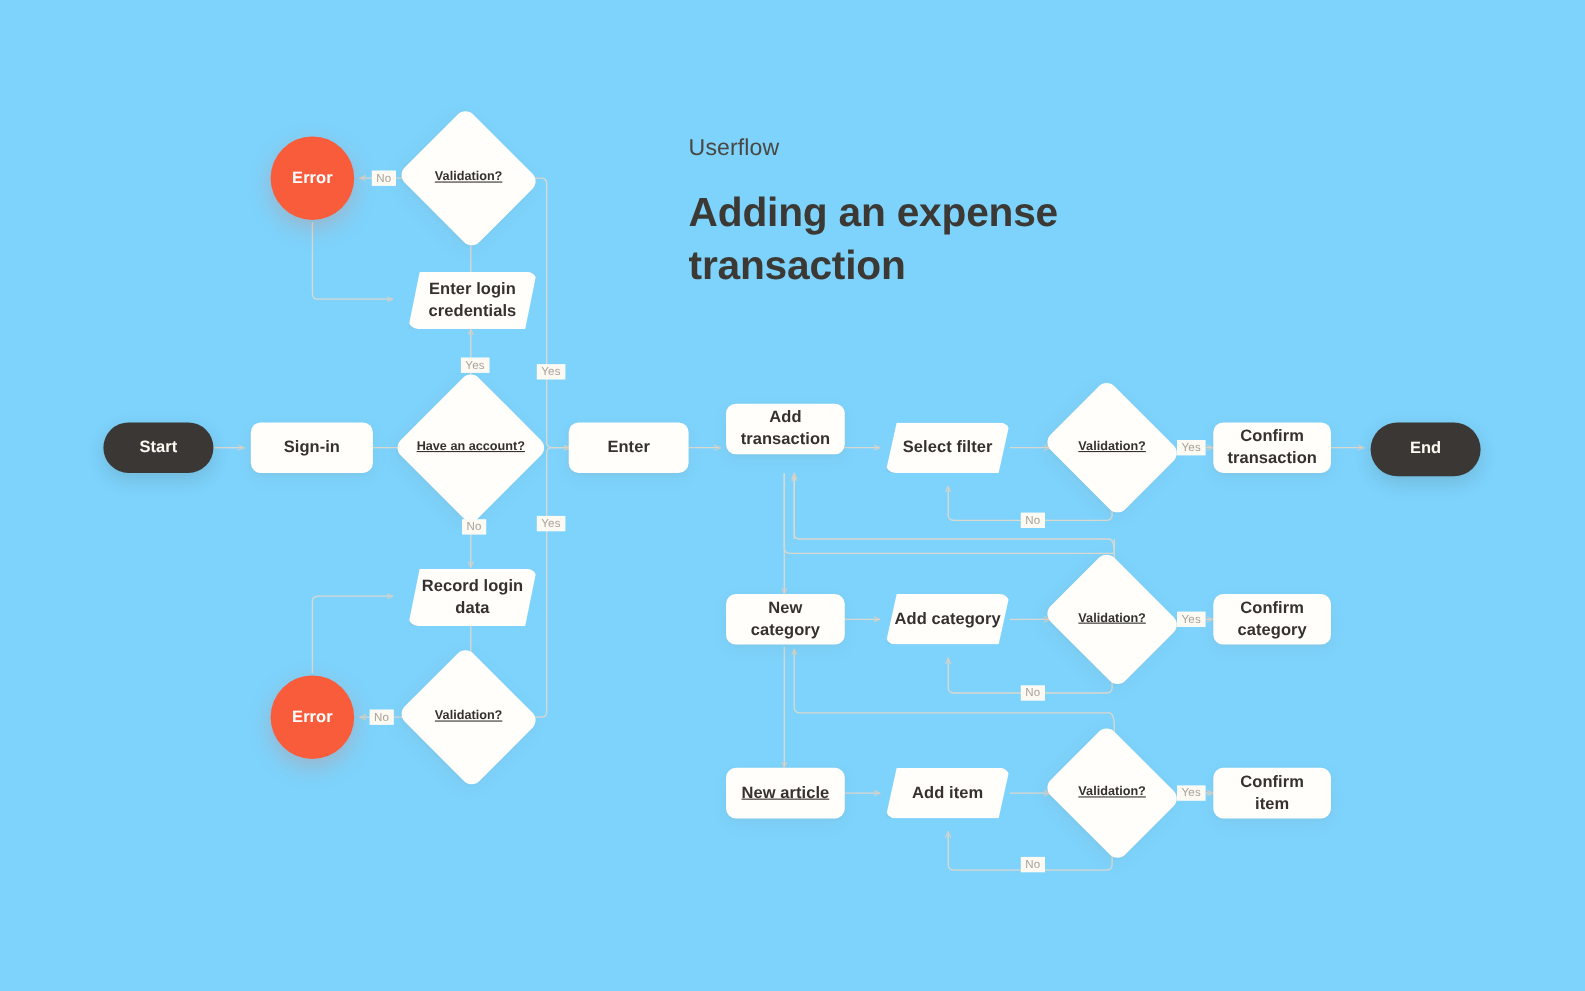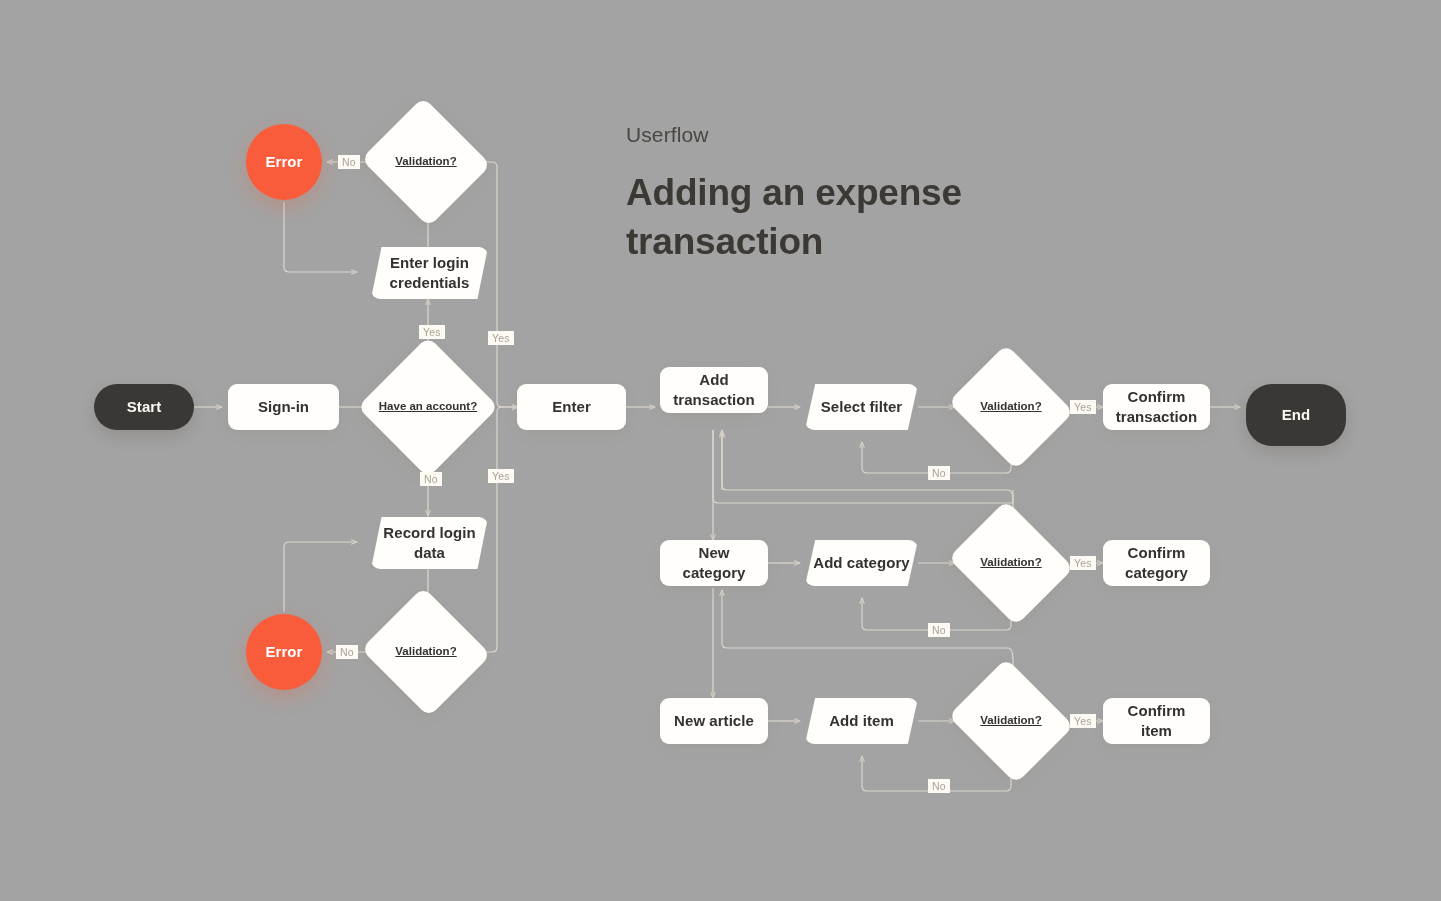--- a/index.html
+++ b/index.html
@@ -9,21 +9,21 @@
     background: #fdfaf3;
   }
   body {
     font-family: "Liberation Sans", "DejaVu Sans", sans-serif;
     -webkit-font-smoothing: antialiased;
   }
   #canvas {
     position: relative;
     width: 1441px;
     height: 901px;
-    background: #a3a3a3;
+    background: #7dd3fc;
     overflow: hidden;
   }
   
   .heading-block {
     position: absolute;
     left: 626px;
     top: 122px;
     width: 430px;
   }
   .eyebrow {
@@ -281,42 +281,42 @@
 
   <div class="n-diamond-wrap" style="left:963px; top:366px; width:96px; height:82px;">
     <div class="n-diamond-shape"></div>
     <span class="lbl">Validation?</span>
   </div>
 
   <div class="node n-rect" style="left:1103px; top:384px; width:107px; height:46px;">
     <span class="lbl">Confirm transaction</span>
   </div>
 
-  <div class="node n-terminal" style="left:1246px; top:384px; width:100px; height:62px;">
+  <div class="node n-terminal" style="left:1246px; top:384px; width:100px; height:49px;">
     <span class="lbl">End</span>
   </div>
 
   <div class="node n-rect" style="left:660px; top:540px; width:108px; height:46px;">
     <span class="lbl">New category</span>
   </div>
 
   <div class="node n-para" style="left:805px; top:540px; width:113px; height:46px;">
     <span class="lbl">Add category</span>
   </div>
 
   <div class="n-diamond-wrap" style="left:963px; top:522px; width:96px; height:82px;">
     <div class="n-diamond-shape"></div>
     <span class="lbl">Validation?</span>
   </div>
 
   <div class="node n-rect" style="left:1103px; top:540px; width:107px; height:46px;">
     <span class="lbl">Confirm category</span>
   </div>
 
-  <div class="node n-rect" style="left:660px; top:698px; width:108px; height:46px;">
+  <div class="node n-rect" style="left:660px; top:698px; width:108px; height:46px;text-decoration:underline;">
     <span class="lbl">New article</span>
   </div>
 
   <div class="node n-para" style="left:805px; top:698px; width:113px; height:46px;">
     <span class="lbl">Add item</span>
   </div>
 
   <div class="n-diamond-wrap" style="left:963px; top:680px; width:96px; height:82px;">
     <div class="n-diamond-shape"></div>
     <span class="lbl">Validation?</span>

